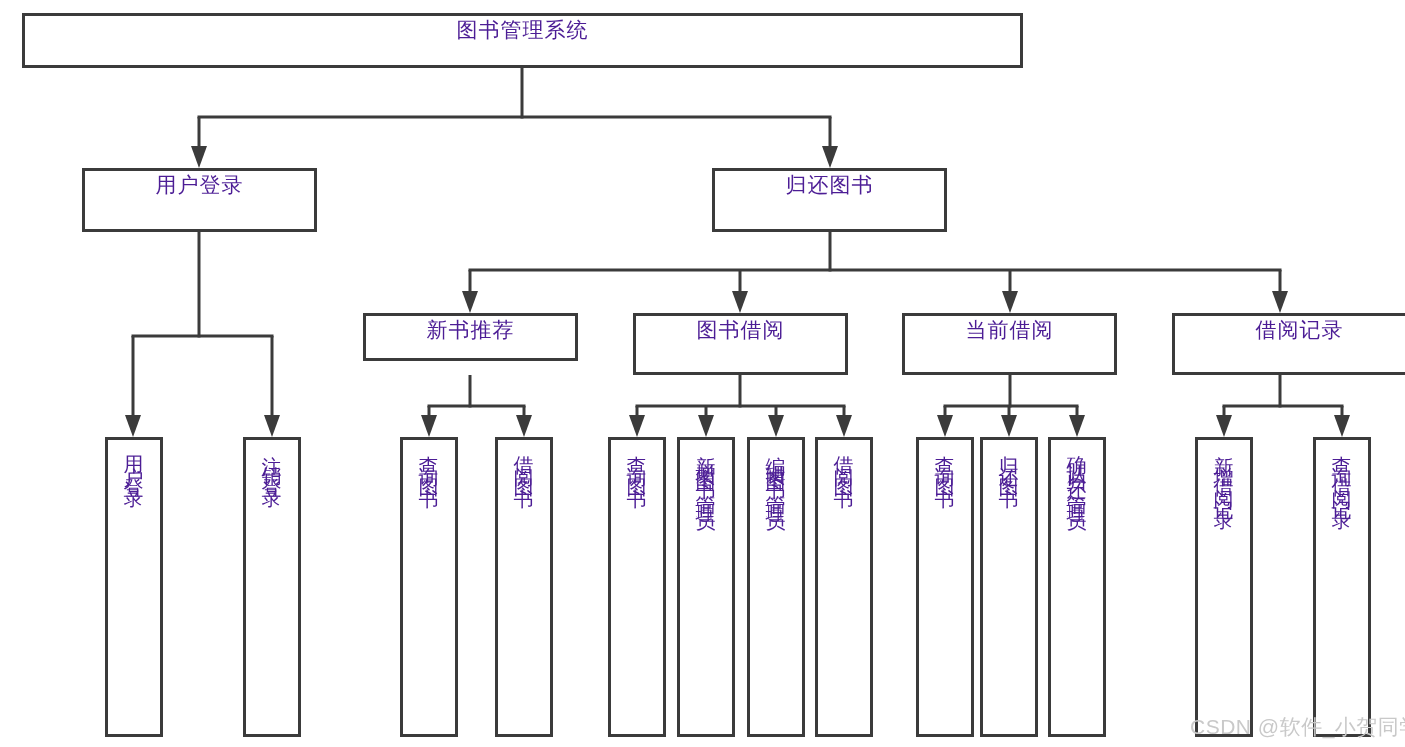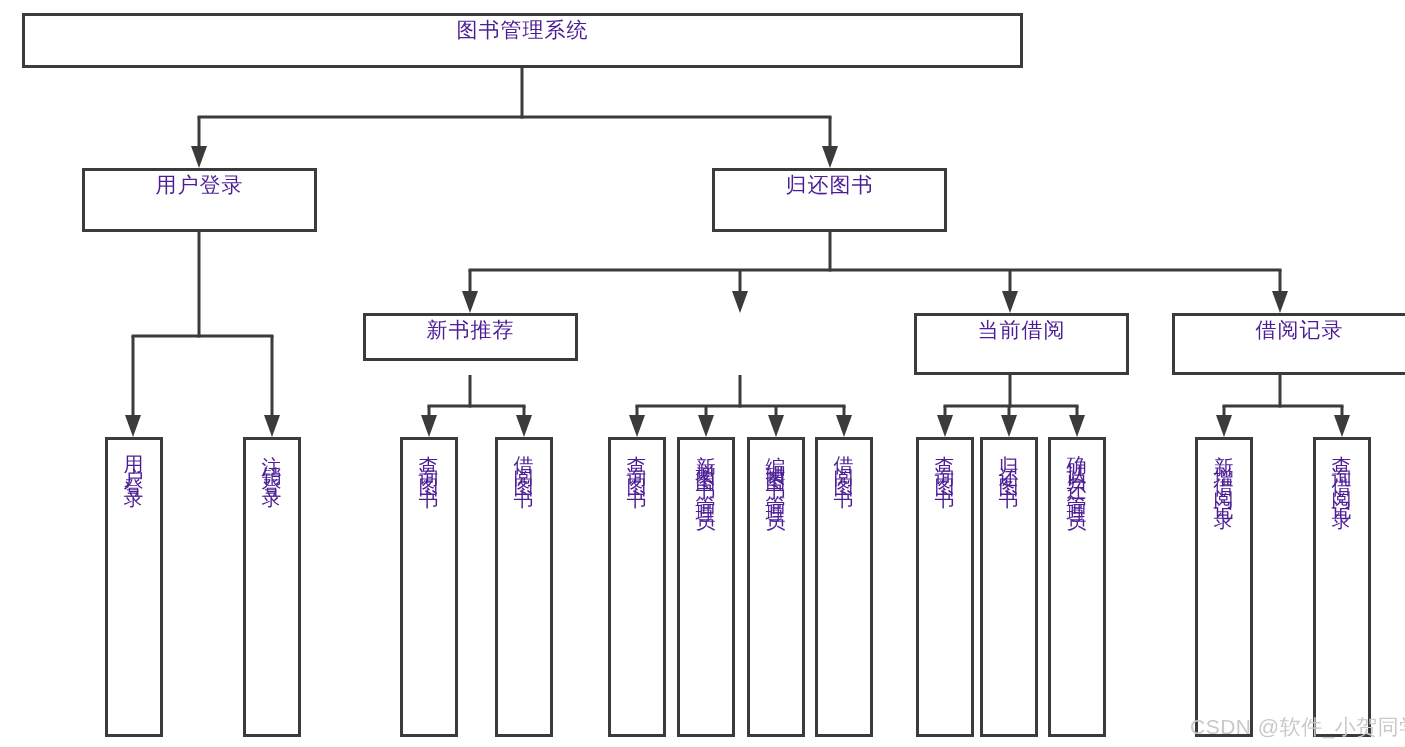--- a/index.html
+++ b/index.html
@@ -126,21 +126,24 @@
   <div class="box" style="left:82px; top:168px; width:235px; height:64px;">
     <span>用户登录</span>
   </div>
   <div class="box" style="left:712px; top:168px; width:235px; height:64px;">
     <span>归还图书</span>
   </div>
 
   <div class="box" style="left:363px; top:313px; width:215px; height:48px;">
     <span>新书推荐</span>
   </div>
-  <div class="box" style="left:902px; top:313px; width:215px; height:62px;margin-left:12px;">
+  <div class="box" style="left:633px; top:313px; width:215px; height:62px;">
+    <span>图书借阅</span>
+  </div>
+  <div class="box" style="left:902px; top:313px; width:215px; height:62px;">
     <span>当前借阅</span>
   </div>
   <div class="box" style="left:1172px; top:313px; width:255px; height:62px;">
     <span>借阅记录</span>
   </div>
 
   <div class="box" style="left:105px; top:437px; width:58px; height:300px;">
     <span class="vtext">用户登录</span>
   </div>
   <div class="box" style="left:243px; top:437px; width:58px; height:300px;">

